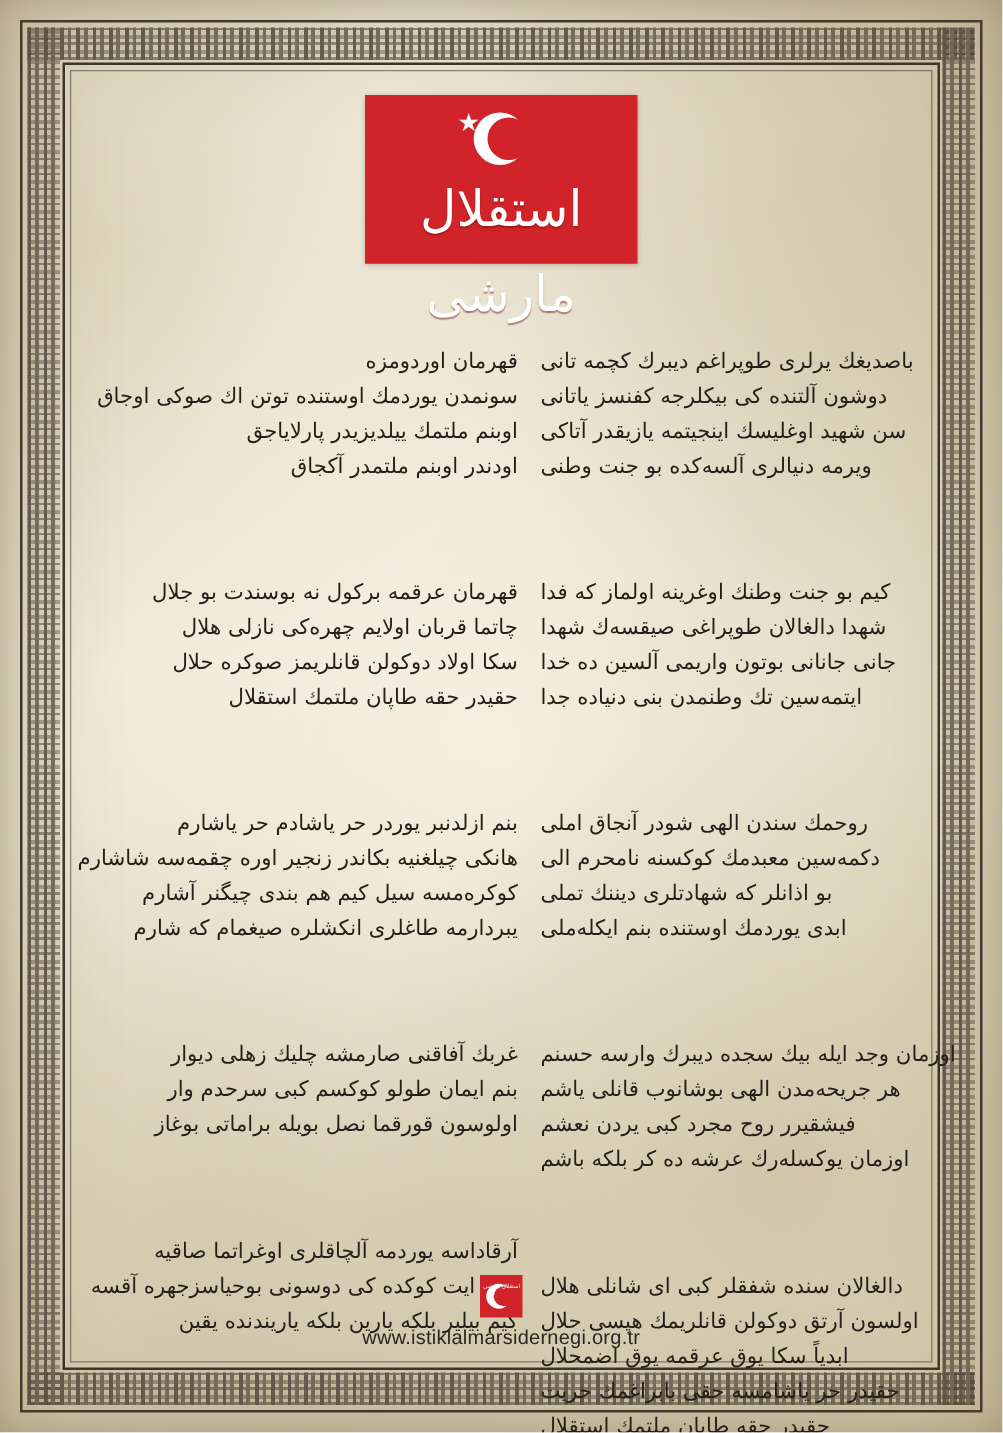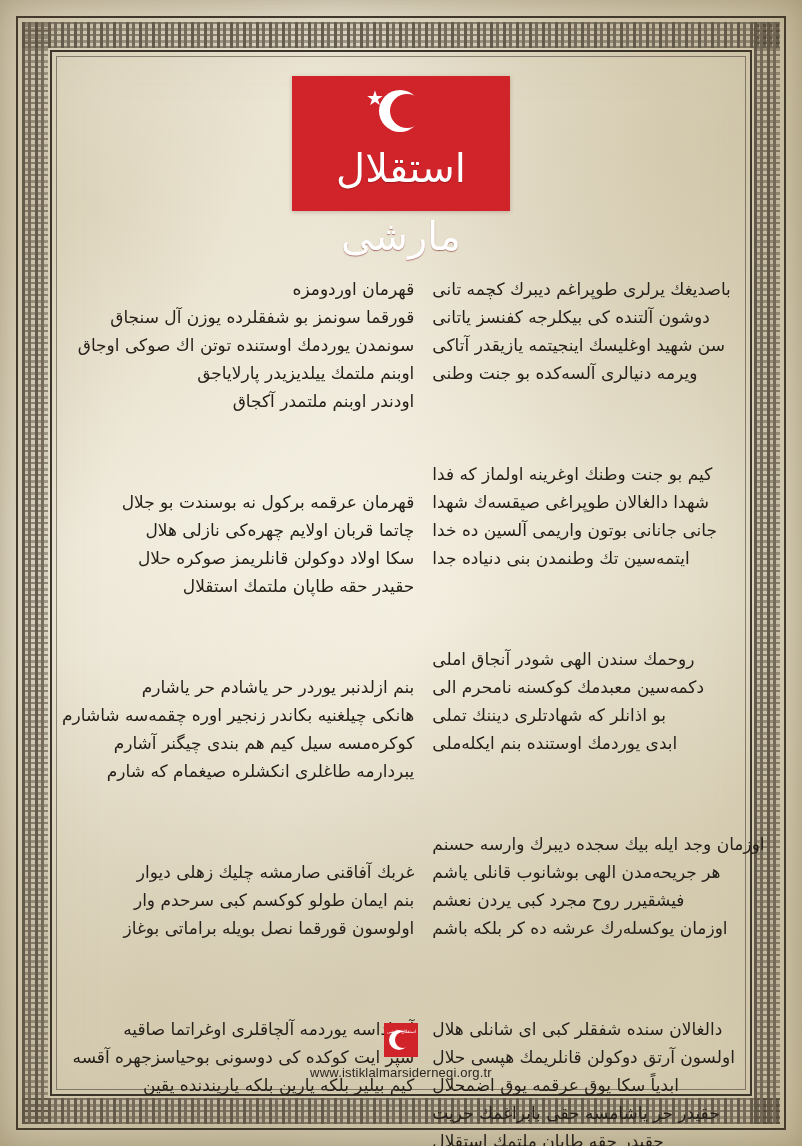--- a/index.html
+++ b/index.html
@@ -218,21 +218,21 @@
     right: 2px; top: 6px;
     color: #fff;
     font-size: 4.5px;
     line-height: 6px;
     text-align: right;
     font-family: "Liberation Sans", sans-serif;
     letter-spacing: 0.2px;
   }
   .site-url {
     font-family: "Liberation Sans", sans-serif;
-    font-size: 13px;
+    font-size: 16px;
     color: #2b2620;
     letter-spacing: 0.2px;
   }
 </style>
 </head>
 <body>
 
 <div class="poster">
 
   <div class="paper-texture"></div>
@@ -259,21 +259,20 @@
           </div>
       </div>
       <div class="flag-title">استقلال مارشی</div>
     </div>
 
     <div class="poem">
 
       <div class="column column-right">
         <div class="stanza">
           <div class="line">قهرمان اوردومزه</div>
-          <div class="line">قورقما سونمز بو شفقلرده یوزن آل سنجاق</div>
           <div class="line">سونمدن یوردمك اوستنده توتن اك صوكى اوجاق</div>
           <div class="line">اوبنم ملتمك ییلدیزیدر پارلایاجق</div>
           <div class="line">اودندر اوبنم ملتمدر آكجاق</div>
         </div>
         <div class="stanza">
           <div class="line">قهرمان عرقمه بركول نه بوسندت بو جلال</div>
           <div class="line">چاتما قربان اولایم چهره‌كى نازلى هلال</div>
           <div class="line">سكا اولاد دوكولن قانلریمز صوكره حلال</div>
           <div class="line">حقیدر حقه طاپان ملتمك استقلال</div>
         </div>

